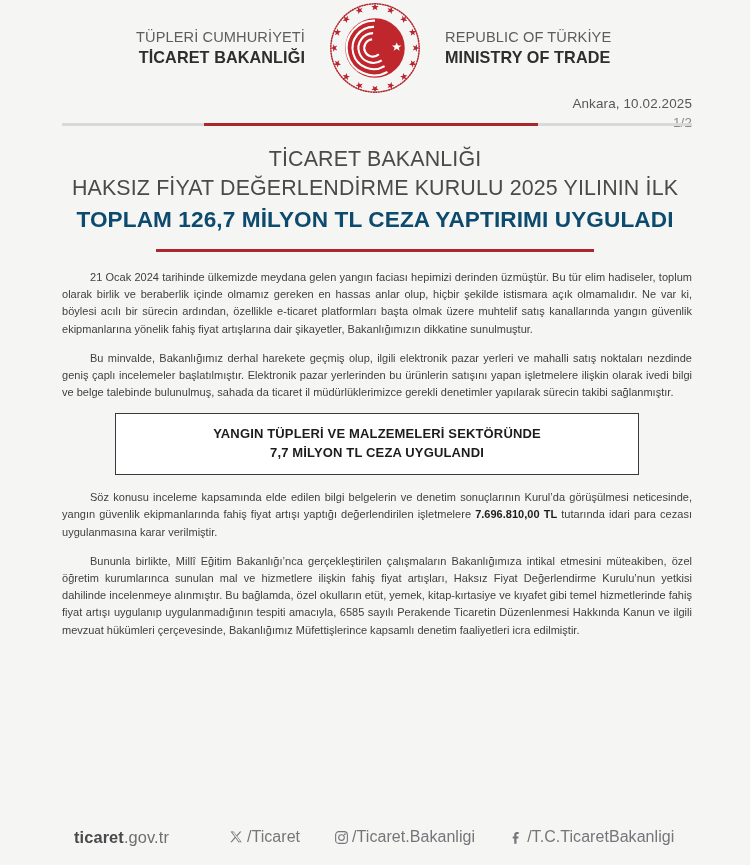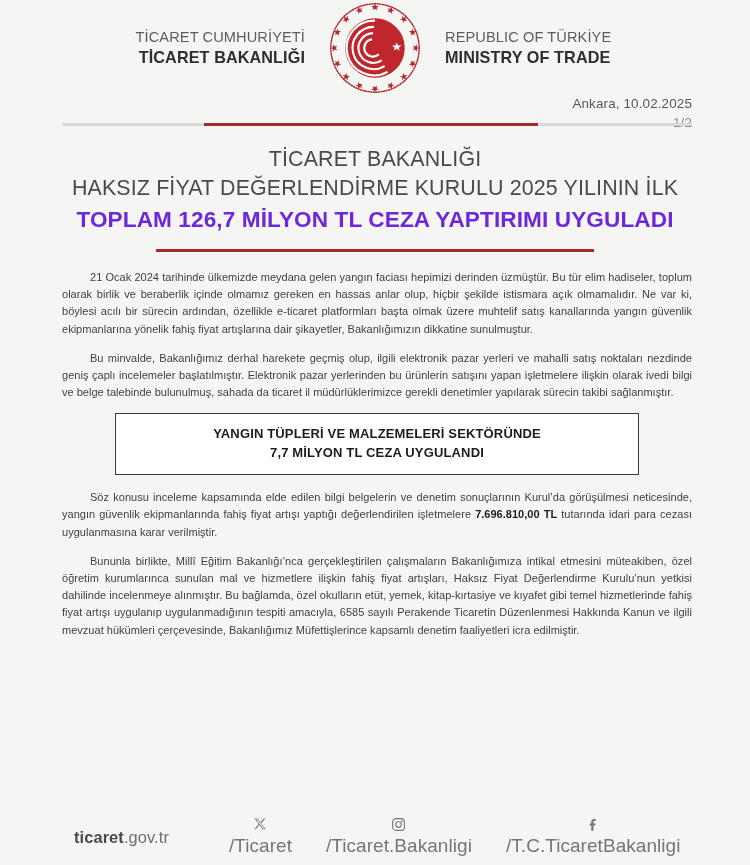--- a/index.html
+++ b/index.html
@@ -108,21 +108,21 @@
   .title-line {
     font-size: 21.4px;
     font-weight: 400;
     color: #4a4a4a;
     letter-spacing: 0.15px;
     line-height: 1.36;
     white-space: nowrap;
   }
   .title-line.strong {
     font-weight: 700;
-    color: #6d28d9;
+    color: #0c4a6e;
     font-size: 22.6px;
     letter-spacing: 0.1px;
     margin-top: 2px;
   }
   .title-underline {
     width: 438px;
     height: 3px;
     background: #a8282e;
     margin: 13px auto 0 auto;
   }
@@ -182,38 +182,37 @@
   .socials {
     display: flex;
     align-items: center;
     gap: 34px;
     margin-left: 60px;
   }
   .social {
     display: flex;
     align-items: center;
     gap: 3px;
-    font-size: 19px;
+    font-size: 16px;
     color: #76767a;
     letter-spacing: 0.05px;
     white-space: nowrap;
-    flex-direction: column;
   }
   .social svg { display: block; }
   .social-handle { color: #76767a; }
 </style>
 </head>
 <body>
 
 <div class="page">
 
   <div class="header">
 
     <div class="header-text left">
-      <div class="header-line-1">TİCARET CUMHURİYETİ</div>
+      <div class="header-line-1">TÜPLERİ CUMHURİYETİ</div>
       <div class="header-line-2">TİCARET BAKANLIĞI</div>
     </div>
 
     <svg class="emblem" viewBox="0 0 100 100">
       <g>
 
         <circle cx="50" cy="50" r="46" fill="none" stroke="#b5272e" stroke-width="1.6" stroke-dasharray="1.1 1.6" stroke-linecap="round"></circle>
 
         <g fill="#b5272e">
           <g transform="translate(50,7.5) scale(0.62)">

